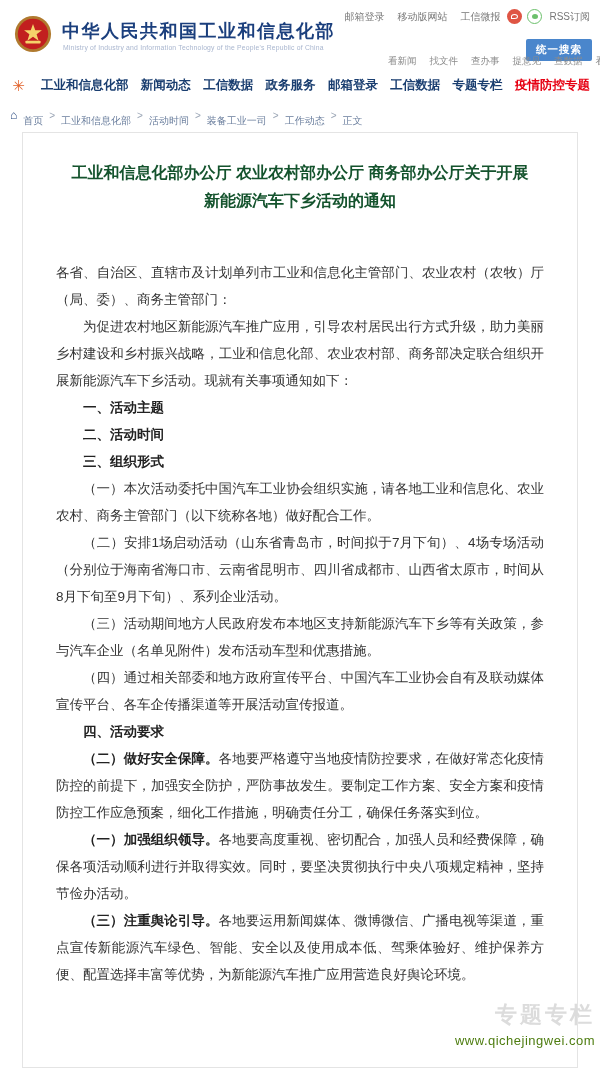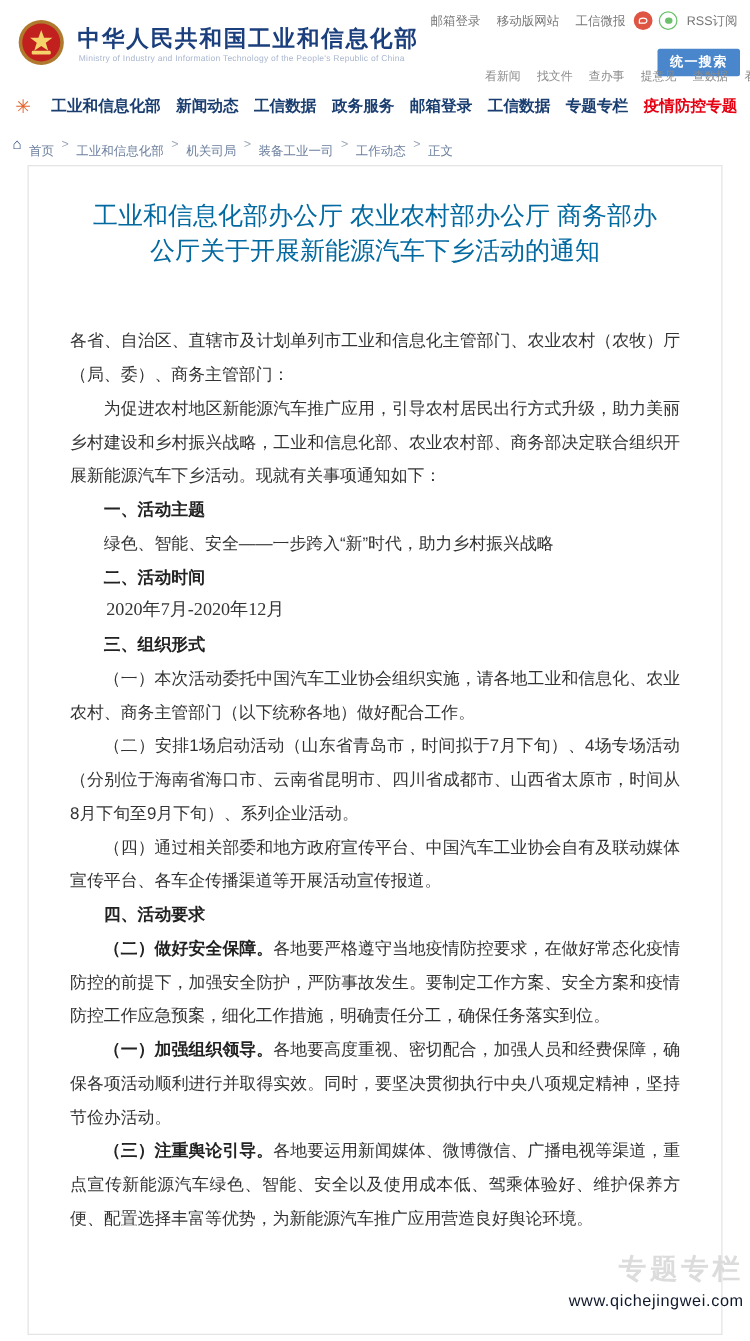--- a/index.html
+++ b/index.html
@@ -35,42 +35,42 @@
   .nav-item.red { color:#e60012; }
 
   
   .breadcrumb { height:26px; display:flex; align-items:center; gap:6px; padding:0 10px; font-size:10px; color:#6b7f9e; }
   .home-icon { color:#2a4a80; font-size:12px; line-height:1; }
   .crumb { cursor:pointer; white-space:nowrap;margin-top:12px; }
   .crumb-sep { color:#9aa5b5; }
 
   
   .content-box { position:relative; margin:4px 22px 0; border:1px solid #e4e4e4; min-height:936px; padding:26px 33px 20px; background:#fff; }
-  .article-title { font-size:20px; font-weight:normal; color:#0369a1; text-align:center; line-height:28px; padding:0 14px; }
+  .article-title { font-size:16px; font-weight:bold; color:#14532d; text-align:center; line-height:28px; padding:0 14px; }
   .meta-row { position:relative; margin-top:17px; font-size:10px; color:#999; text-align:center; height:16px; }
   .share { position:absolute; right:0; top:1px; display:flex; align-items:center; gap:4px; }
   .share-sq { width:12px; height:12px; border-radius:2px; display:inline-flex; align-items:center; justify-content:center; cursor:pointer; }
   .share-wechat { background:#57b257; }
   .share-wechat i { width:6px; height:5px; background:#fff; border-radius:50%; display:block; }
   .share-weibo { background:#b03a30; }
   .share-weibo i { width:6px; height:4px; border:1px solid #fff; border-radius:50% 50% 50% 0; display:block; }
   .share-print { background:#555; position:relative; cursor:pointer; width:13px; height:11px; border-radius:1px; margin-top:1px; }
   .share-print i { position:absolute; left:2.5px; top:3px; width:8px; height:3px; background:#fff; display:block; }
 
   .article-body { margin-top:44px; font-size:13.5px; color:#333; line-height:27px; text-align:justify; }
   .article-body p { text-indent:2em; }
   .article-body p.no-indent { text-indent:0; }
   .article-body p.bold { font-weight:bold; color:#222;font-family:Liberation Serif, serif; }
   .article-body p.serif { font-family:"Liberation Serif","DejaVu Serif",serif; font-size:14.5px; }
   .article-body b { font-weight:bold; color:#222; }
 
   
   .watermark { position:absolute; right:5px; top:1000px; text-align:right; pointer-events:none; }
   .wm-title { font-size:22px; font-weight:bold; letter-spacing:3px; color:#dcdcdc; }
-  .wm-url { font-size:13px; color:#0f172a; margin-top:3px; letter-spacing:.5px; }
+  .wm-url { font-size:13px; color:#4d7c0f; margin-top:3px; letter-spacing:.5px; }
 </style>
 </head>
 <body>
 
 <div class="page" data-interactable="false">
 
   <header class="header" data-interactable="false">
     <span class="emblem" data-interactable="false">
       <svg viewBox="0 0 40 40" width="38" height="38">
         <circle cx="20" cy="20" r="19" fill="#b07a2e"></circle>
@@ -122,43 +122,42 @@
       <span class="nav-item red" data-interactable="true">疫情防控专题</span>
     </div>
   </nav>
 
   <div class="breadcrumb" data-interactable="false">
     <span class="home-icon" data-interactable="false">⌂</span>
     <span class="crumb" data-interactable="true">首页</span>
     <span class="crumb-sep" data-interactable="false">&gt;</span>
     <span class="crumb" data-interactable="true">工业和信息化部</span>
     <span class="crumb-sep" data-interactable="false">&gt;</span>
-    <span class="crumb" data-interactable="true">机关司局</span>
+    <span class="crumb" data-interactable="true">活动时间</span>
     <span class="crumb-sep" data-interactable="false">&gt;</span>
     <span class="crumb" data-interactable="true">装备工业一司</span>
     <span class="crumb-sep" data-interactable="false">&gt;</span>
     <span class="crumb" data-interactable="true">工作动态</span>
     <span class="crumb-sep" data-interactable="false">&gt;</span>
     <span class="crumb" data-interactable="false">正文</span>
   </div>
 
   <main class="content-box" data-interactable="false">
     <h1 class="article-title" data-interactable="false">工业和信息化部办公厅 农业农村部办公厅 商务部办公厅关于开展新能源汽车下乡活动的通知</h1>
 
 
     <div class="article-body" data-interactable="false">
         <p data-interactable="false" class="no-indent">各省、自治区、直辖市及计划单列市工业和信息化主管部门、农业农村（农牧）厅（局、委）、商务主管部门：</p>
         <p data-interactable="false">为促进农村地区新能源汽车推广应用，引导农村居民出行方式升级，助力美丽乡村建设和乡村振兴战略，工业和信息化部、农业农村部、商务部决定联合组织开展新能源汽车下乡活动。现就有关事项通知如下：</p>
         <p data-interactable="false" class="bold">一、活动主题</p>
-        <p data-interactable="false">绿色、智能、安全——一步跨入“新”时代，助力乡村振兴战略</p>
         <p data-interactable="false" class="bold">二、活动时间</p>
-        <p data-interactable="false" class="serif">2020年7月-2020年12月</p>
         <p data-interactable="false" class="bold">三、组织形式</p>
         <p data-interactable="false">（一）本次活动委托中国汽车工业协会组织实施，请各地工业和信息化、农业农村、商务主管部门（以下统称各地）做好配合工作。</p>
         <p data-interactable="false">（二）安排1场启动活动（山东省青岛市，时间拟于7月下旬）、4场专场活动（分别位于海南省海口市、云南省昆明市、四川省成都市、山西省太原市，时间从8月下旬至9月下旬）、系列企业活动。</p>
+        <p data-interactable="false">（三）活动期间地方人民政府发布本地区支持新能源汽车下乡等有关政策，参与汽车企业（名单见附件）发布活动车型和优惠措施。</p>
         <p data-interactable="false">（四）通过相关部委和地方政府宣传平台、中国汽车工业协会自有及联动媒体宣传平台、各车企传播渠道等开展活动宣传报道。</p>
         <p data-interactable="false" class="bold">四、活动要求</p>
         <p data-interactable="false"><b data-interactable="false">（二）做好安全保障。</b>各地要严格遵守当地疫情防控要求，在做好常态化疫情防控的前提下，加强安全防护，严防事故发生。要制定工作方案、安全方案和疫情防控工作应急预案，细化工作措施，明确责任分工，确保任务落实到位。</p>
         <p data-interactable="false"><b data-interactable="false">（一）加强组织领导。</b>各地要高度重视、密切配合，加强人员和经费保障，确保各项活动顺利进行并取得实效。同时，要坚决贯彻执行中央八项规定精神，坚持节俭办活动。</p>
         <p data-interactable="false"><b data-interactable="false">（三）注重舆论引导。</b>各地要运用新闻媒体、微博微信、广播电视等渠道，重点宣传新能源汽车绿色、智能、安全以及使用成本低、驾乘体验好、维护保养方便、配置选择丰富等优势，为新能源汽车推广应用营造良好舆论环境。</p>
       </div>
   </main>
 
   <div class="watermark" data-interactable="false">
     <div class="wm-title" data-interactable="false">专题专栏</div>

